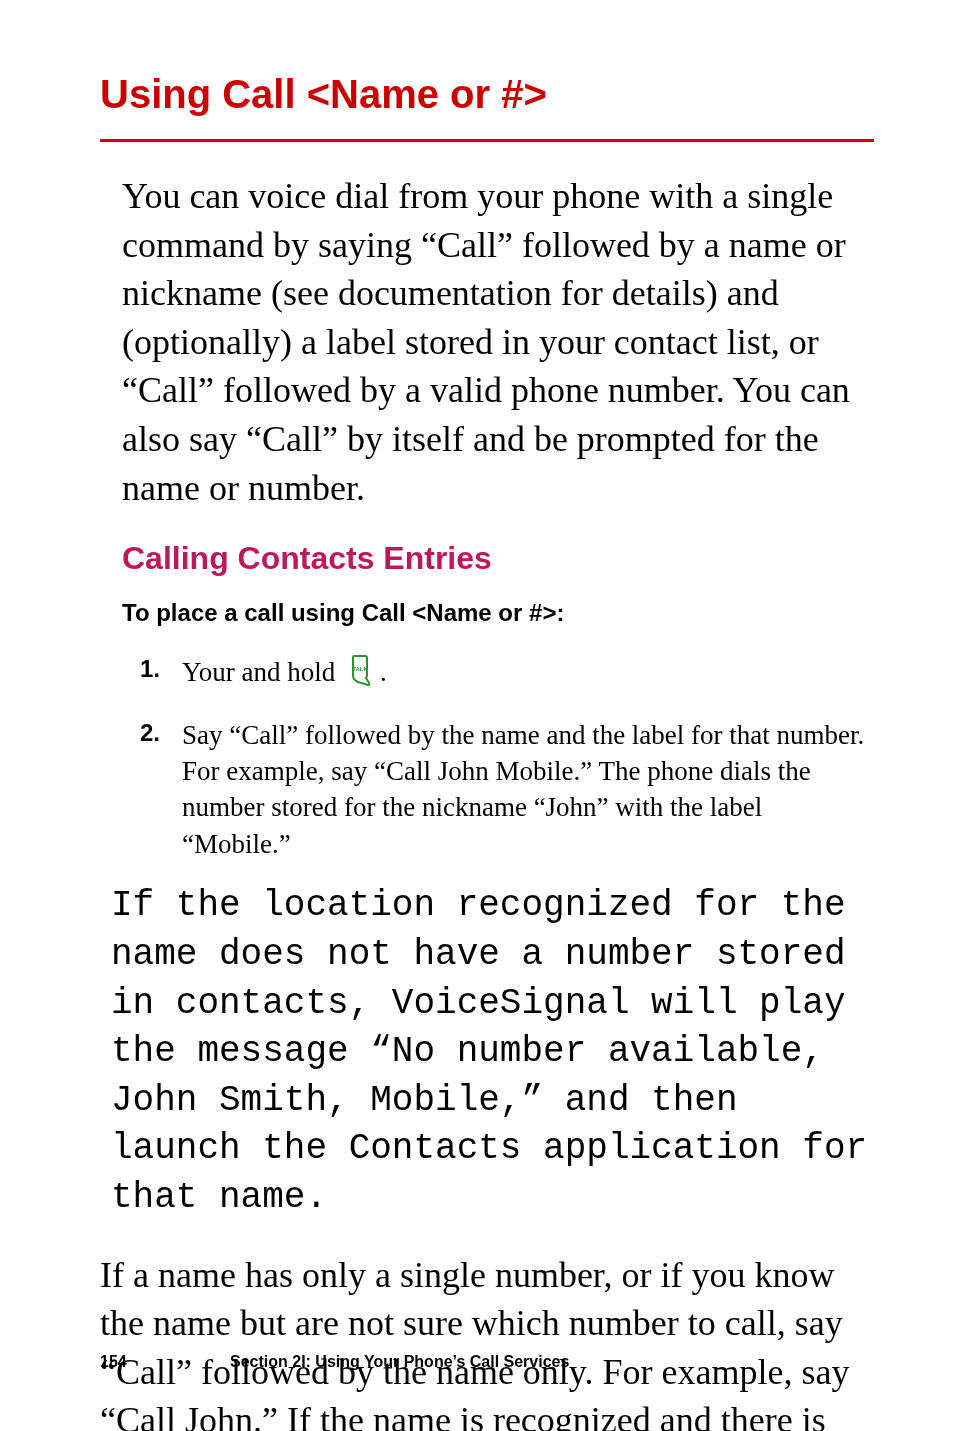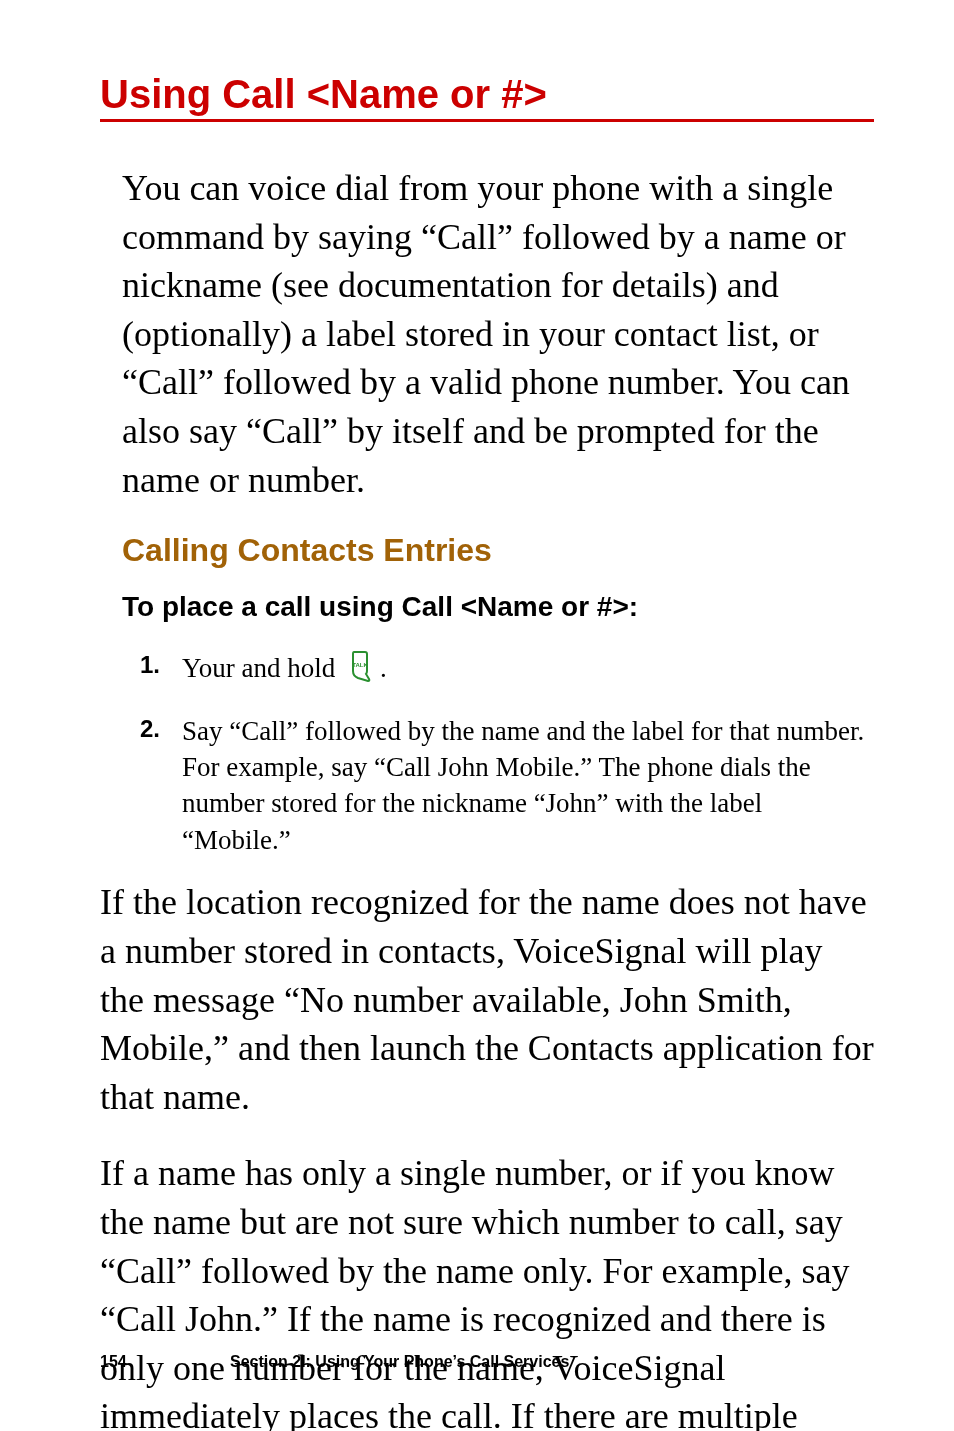--- a/index.html
+++ b/index.html
@@ -9,42 +9,42 @@
     font-family: Georgia, 'Times New Roman', serif;
     color: #000000;
     padding: 72px 80px 50px 100px;
     position: relative;
   }
   .page-title {
     font-family: Arial, Helvetica, sans-serif;
     font-weight: bold;
     font-size: 40px;
     color: #cc0000;
-    padding-bottom: 2px;
+    padding-bottom: 22px;
     border-bottom: 3px solid #cc0000;
-    margin-bottom: 42px;
+    margin-bottom: 30px;
   }
   .body-para {
     font-size: 36px;
     line-height: 1.35;
     margin-bottom: 28px;
     margin-left: 22px;
   }
   .subheading {
     font-family: Arial, Helvetica, sans-serif;
     font-weight: bold;
     font-size: 32px;
-    color: #a16207;
+    color: #be185d;
     margin-bottom: 22px;
     margin-left: 22px;
   }
   .instruction {
     font-family: Arial, Helvetica, sans-serif;
     font-weight: bold;
-    font-size: 28px;
+    font-size: 24px;
     color: #000000;
     margin-bottom: 26px;
     margin-left: 22px;
   }
   .step {
     display: flex;
     margin-left: 40px;
     margin-bottom: 20px;
   }
   .step-num {
@@ -99,20 +99,20 @@
           <text x="16" y="18" font-family="Arial" font-size="6" font-weight="bold" fill="#2a9030" text-anchor="middle">TALK</text>
         </svg></span><span>.</span>
   </div>
 </div>
 
 <div class="step">
   <div class="step-num">2.</div>
   <div class="step-text">Say “Call” followed by the name and the label for that number. For example, say “Call John Mobile.” The phone dials the number stored for the nickname “John” with the label “Mobile.”</div>
 </div>
 
-<p class="body-para" style="margin-left:0; margin-top:10px;">If the location recognized for the name does not have a number stored in contacts, VoiceSignal will play the message “No number available, John Smith, Mobile,” and then launch the Contacts application for that name.</p>
+<p class="body-para" style="margin-left:11px; margin-top:10px;font-family:Liberation Mono, monospace;">If the location recognized for the name does not have a number stored in contacts, VoiceSignal will play the message “No number available, John Smith, Mobile,” and then launch the Contacts application for that name.</p>
 
 <p class="body-para" style="margin-left:0;">If a name has only a single number, or if you know the name but are not sure which number to call, say “Call” followed by the name only. For example, say “Call John.” If the name is recognized and there is only one number for the name, VoiceSignal immediately places the call. If there are multiple numbers stored for the contact, the phone prompts you with “Which Number?” and displays a list of options. You can select an option by saying it or by using your keypad.</p>
 
 <div class="footer">
   <span class="page-num">154</span>
   <span class="section-label">Section 2I: Using Your Phone’s Call Services</span>
 </div>
 
 </body></html>

